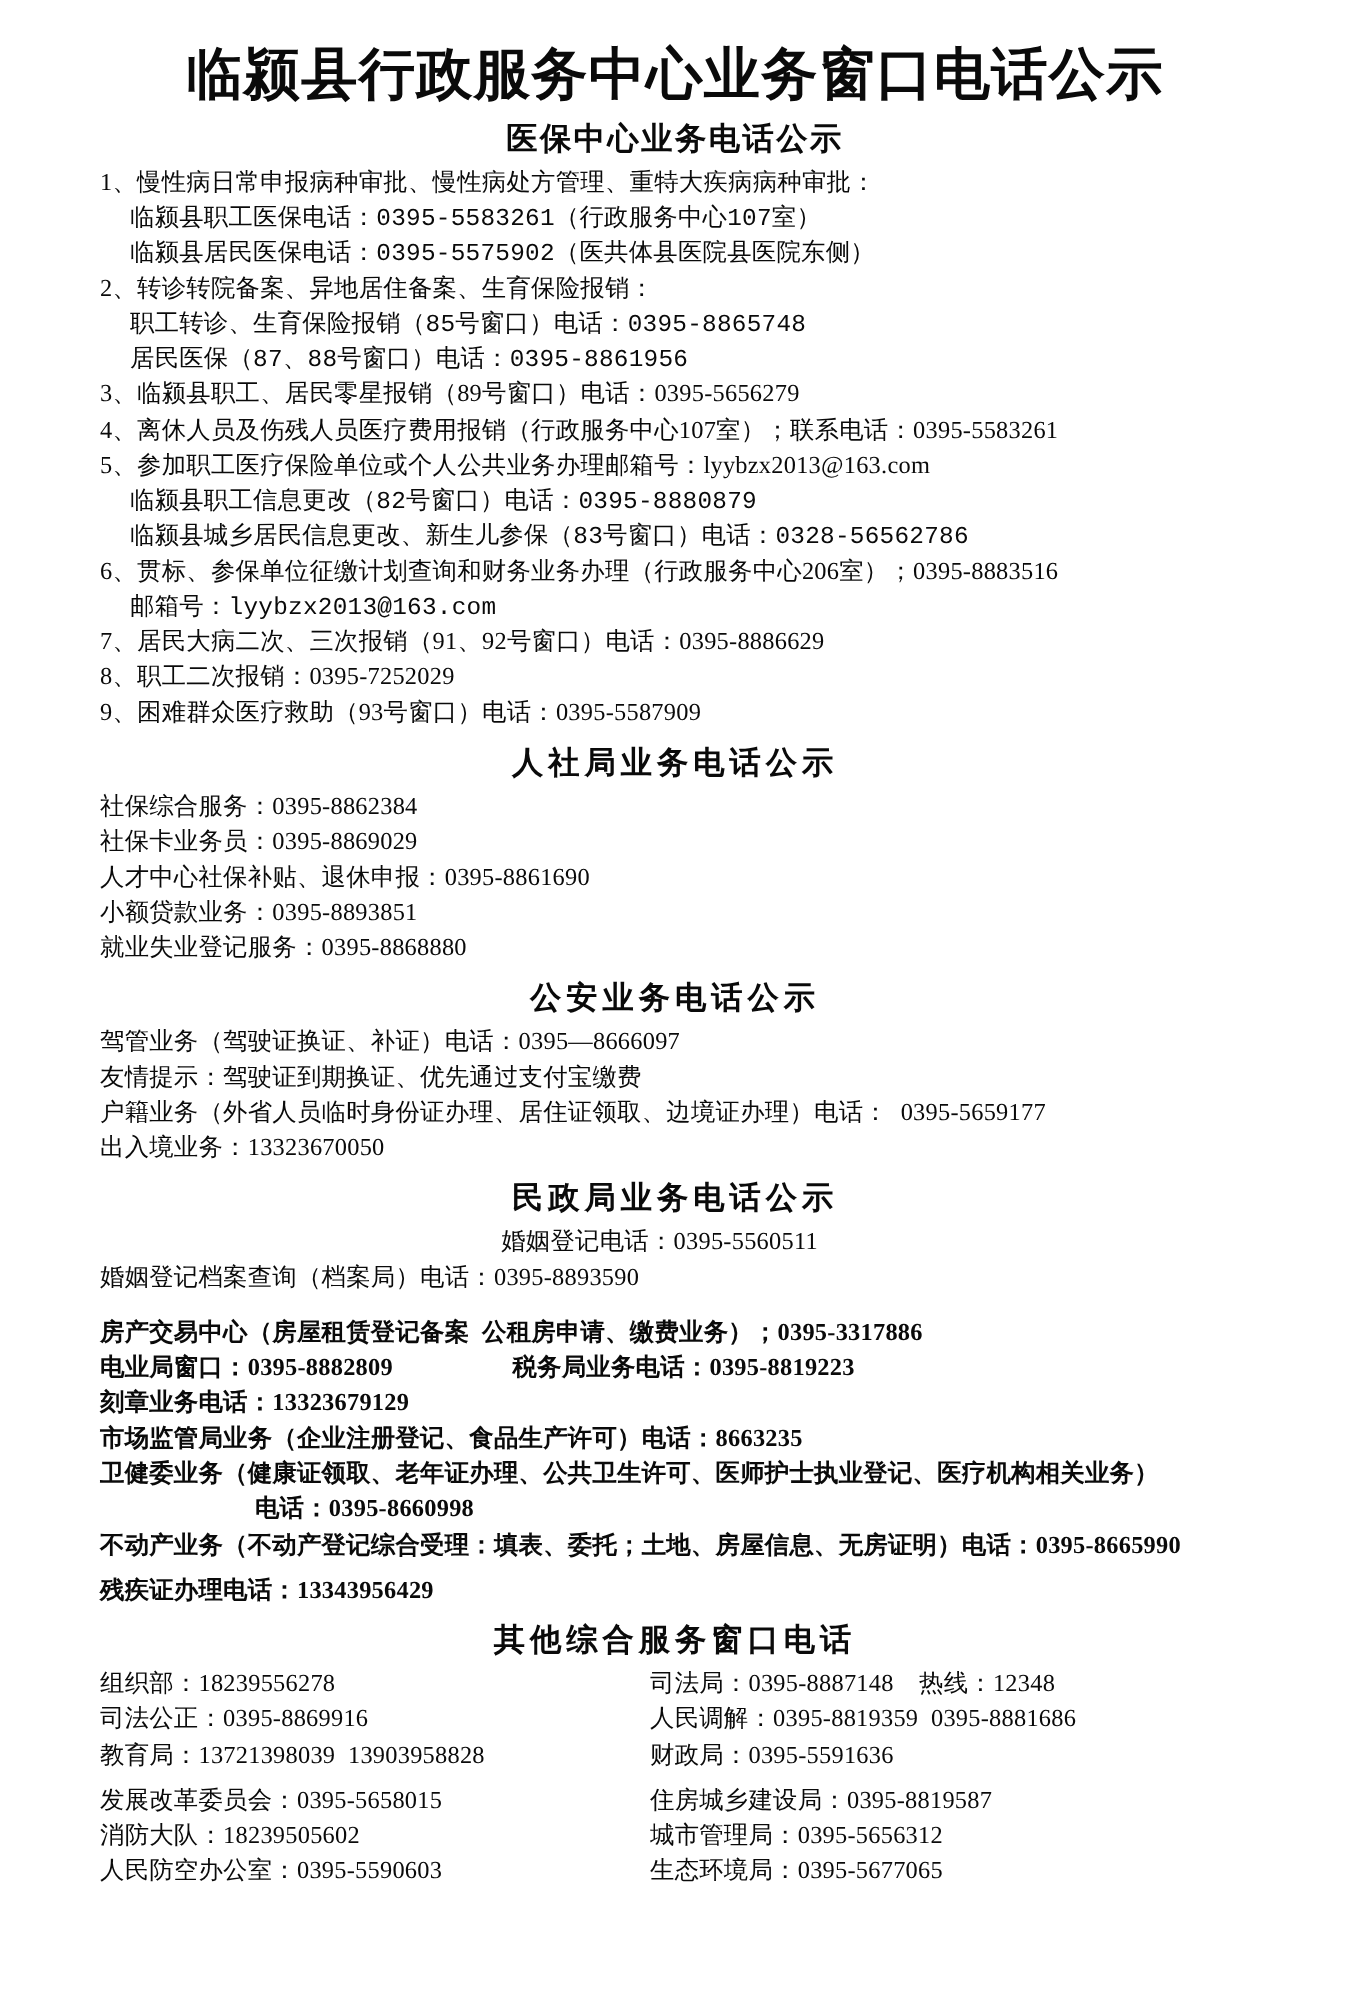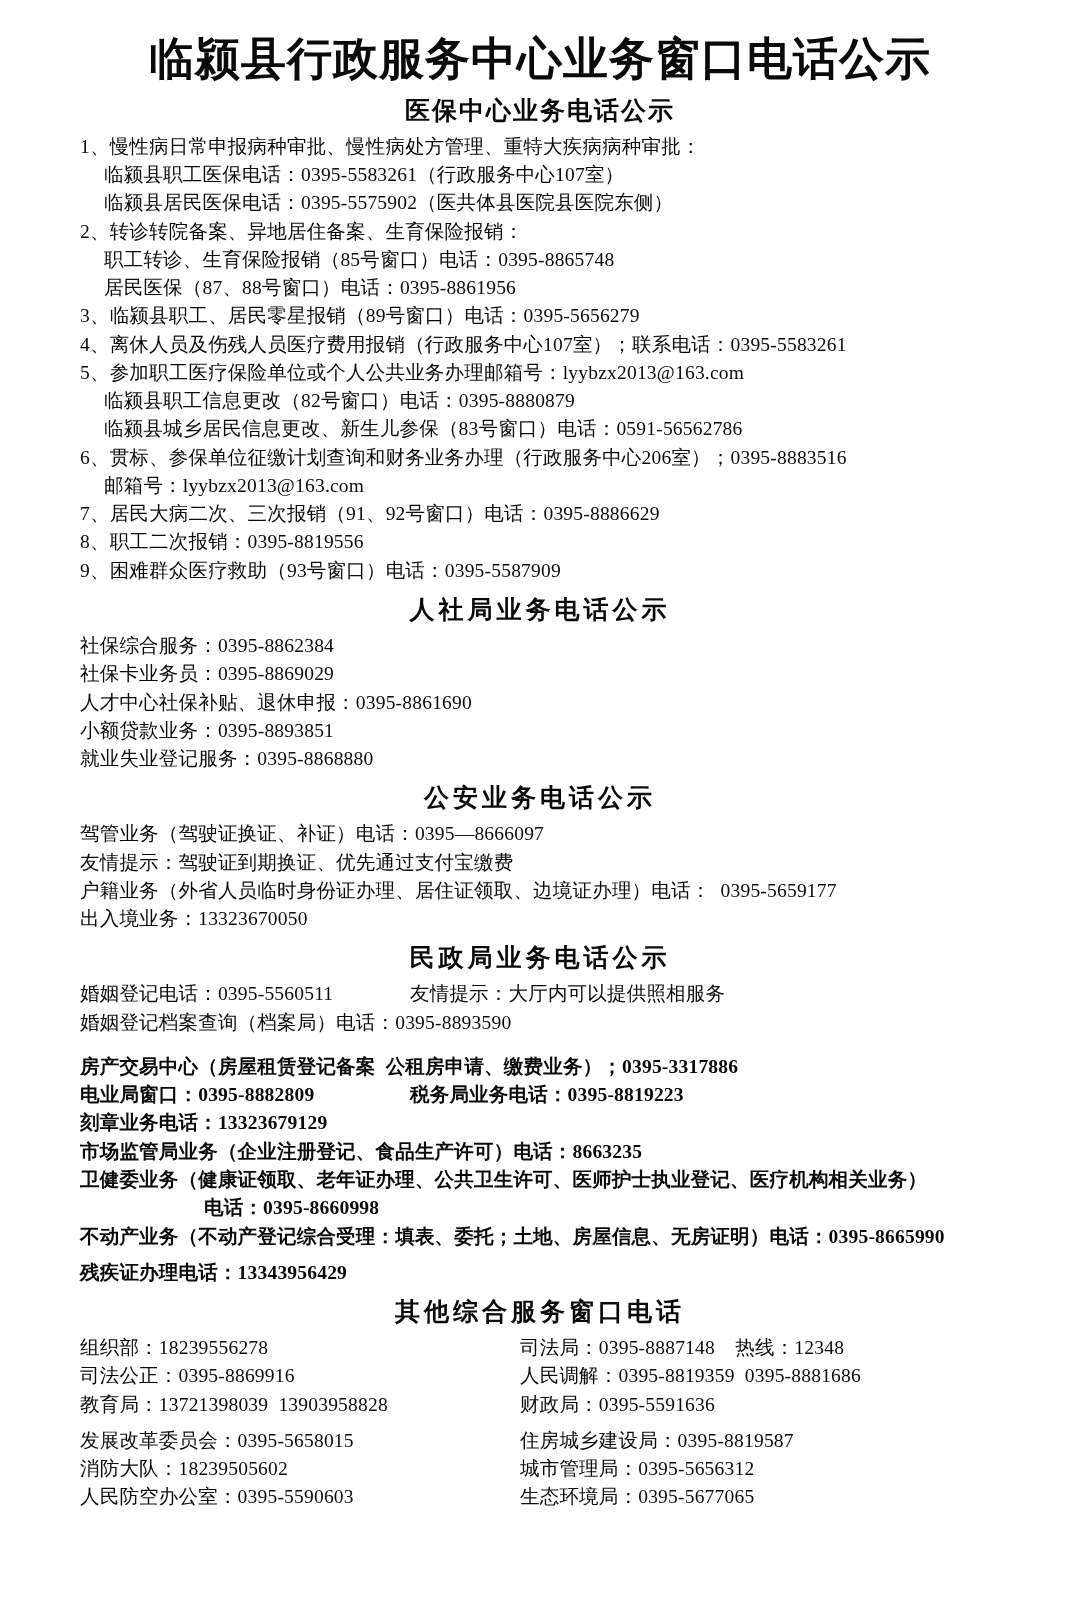--- a/index.html
+++ b/index.html
@@ -42,21 +42,21 @@
   .section-title.sp {
     letter-spacing: 4px;
   }
   .body-line {
     font-size: 19.5px;
     line-height: 1.45;
     letter-spacing: 0.2px;
     white-space: pre;
   }
   .indent1 { padding-left: 52px; }
-  .indent2 { padding-left: 76px; }
+  .indent2 { padding-left: 76px; font-family: Liberation Mono, monospace; }
   .indent4 { padding-left: 176px; }
   .blk { padding-left: 52px; }
   .bold { font-weight: 700; }
   .gap-s { height: 8px; }
   .gap-m { height: 16px; }
 
   .two-col {
     display: flex;
     padding-left: 52px;
   }
@@ -82,44 +82,43 @@
   <div class="body-line indent1">1、慢性病日常申报病种审批、慢性病处方管理、重特大疾病病种审批：</div>
   <div class="body-line indent2">临颍县职工医保电话：0395-5583261（行政服务中心107室）</div>
   <div class="body-line indent2">临颍县居民医保电话：0395-5575902（医共体县医院县医院东侧）</div>
   <div class="body-line indent1">2、转诊转院备案、异地居住备案、生育保险报销：</div>
   <div class="body-line indent2">职工转诊、生育保险报销（85号窗口）电话：0395-8865748</div>
   <div class="body-line indent2">居民医保（87、88号窗口）电话：0395-8861956</div>
   <div class="body-line indent1">3、临颍县职工、居民零星报销（89号窗口）电话：0395-5656279</div>
   <div class="body-line indent1">4、离休人员及伤残人员医疗费用报销（行政服务中心107室）；联系电话：0395-5583261</div>
   <div class="body-line indent1">5、参加职工医疗保险单位或个人公共业务办理邮箱号：lyybzx2013@163.com</div>
   <div class="body-line indent2">临颍县职工信息更改（82号窗口）电话：0395-8880879</div>
-  <div class="body-line indent2">临颍县城乡居民信息更改、新生儿参保（83号窗口）电话：0591-56562786</div>
+  <div class="body-line indent2">临颍县城乡居民信息更改、新生儿参保（83号窗口）电话：0328-56562786</div>
   <div class="body-line indent1">6、贯标、参保单位征缴计划查询和财务业务办理（行政服务中心206室）；0395-8883516</div>
   <div class="body-line indent2">邮箱号：lyybzx2013@163.com</div>
   <div class="body-line indent1">7、居民大病二次、三次报销（91、92号窗口）电话：0395-8886629</div>
-  <div class="body-line indent1">8、职工二次报销：0395-8819556</div>
+  <div class="body-line indent1">8、职工二次报销：0395-7252029</div>
   <div class="body-line indent1">9、困难群众医疗救助（93号窗口）电话：0395-5587909</div>
 
   <div class="section-title sp">人社局业务电话公示</div>
   <div class="body-line blk">社保综合服务：0395-8862384</div>
   <div class="body-line blk">社保卡业务员：0395-8869029</div>
   <div class="body-line blk">人才中心社保补贴、退休申报：0395-8861690</div>
   <div class="body-line blk">小额贷款业务：0395-8893851</div>
   <div class="body-line blk">就业失业登记服务：0395-8868880</div>
 
   <div class="section-title sp">公安业务电话公示</div>
   <div class="body-line blk">驾管业务（驾驶证换证、补证）电话：0395—8666097</div>
   <div class="body-line blk">友情提示：驾驶证到期换证、优先通过支付宝缴费</div>
   <div class="body-line blk">户籍业务（外省人员临时身份证办理、居住证领取、边境证办理）电话：  0395-5659177</div>
   <div class="body-line blk">出入境业务：13323670050</div>
 
   <div class="section-title sp">民政局业务电话公示</div>
   <div class="row-pair">
     <div class="body-line left">婚姻登记电话：0395-5560511</div>
-    <div class="body-line right">友情提示：大厅内可以提供照相服务</div>
   </div>
   <div class="row-pair">
     <div class="body-line left">婚姻登记档案查询（档案局）电话：0395-8893590</div>
     <div class="body-line right"></div>
   </div>
 
   <div class="gap-m"></div>
 
   <div class="body-line blk bold">房产交易中心（房屋租赁登记备案  公租房申请、缴费业务）；0395-3317886</div>
   <div class="row-pair">

